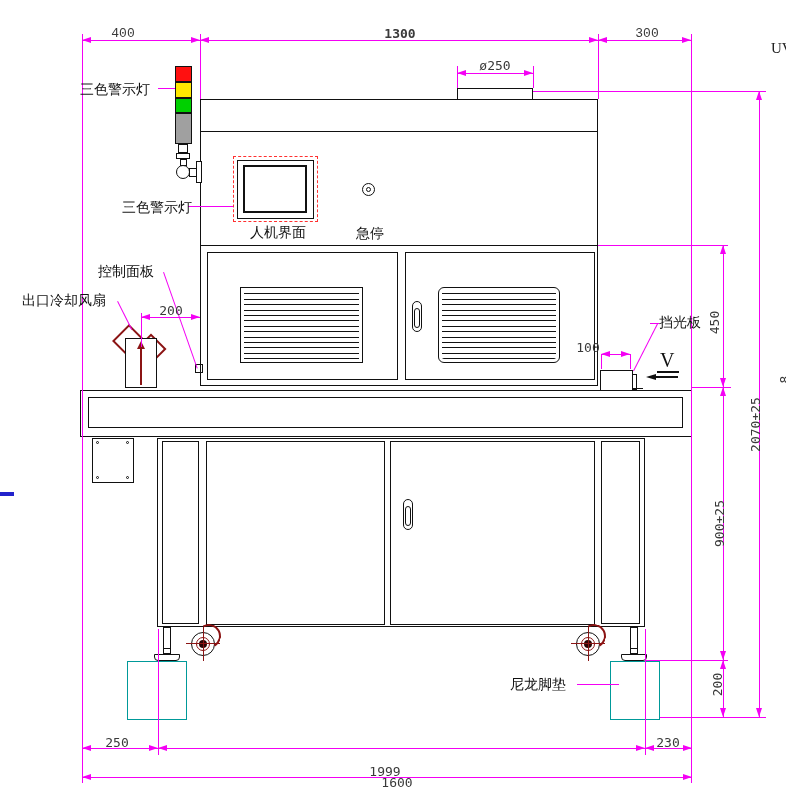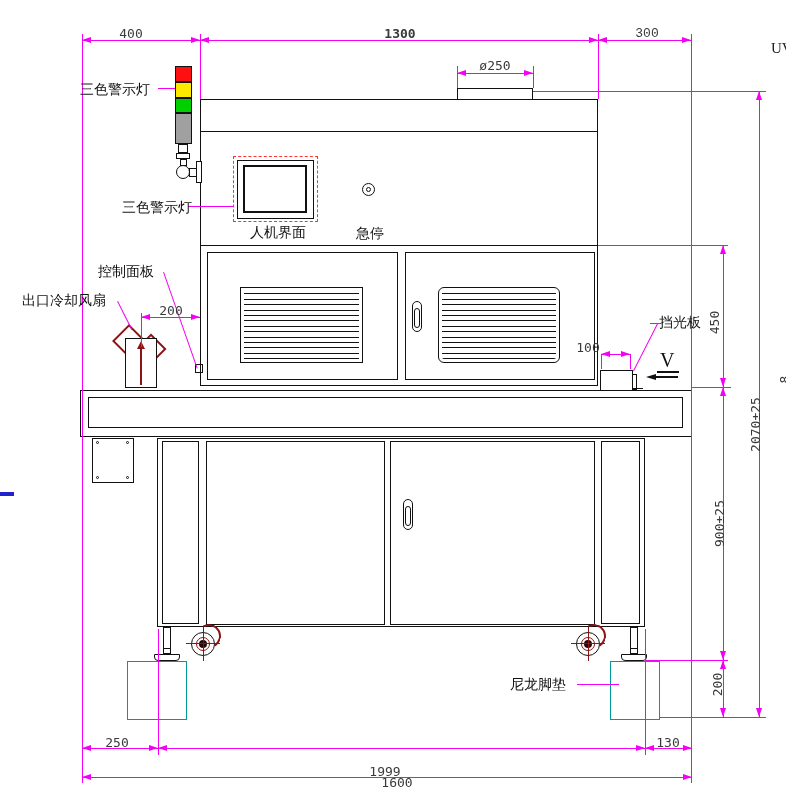--- a/index.html
+++ b/index.html
@@ -168,33 +168,33 @@
   <div class="aR" style="left:683px;top:774px;"></div>
   <div class="aU" style="left:720px;top:245px;"></div>
   <div class="aD" style="left:720px;top:378px;"></div>
   <div class="aU" style="left:720px;top:387px;"></div>
   <div class="aD" style="left:720px;top:651px;"></div>
   <div class="aU" style="left:720px;top:660px;"></div>
   <div class="aD" style="left:720px;top:708px;"></div>
   <div class="aU" style="left:756px;top:91px;"></div>
   <div class="aD" style="left:756px;top:708px;"></div>
 
-  <div class="dt" style="left:106px;top:26px;width:50px;">400</div>
+  <div class="dt" style="left:98px;top:26px;width:50px;font-family:Liberation Mono, monospace;">400</div>
   <div class="dt" style="left:375px;top:26px;width:50px;font-weight:bold;">1300</div>
   <div class="dt" style="left:622px;top:26px;width:50px;font-family:Liberation Mono, monospace;">300</div>
   <div class="dt" style="left:470px;top:58px;width:50px;">ø250</div>
   <div class="dt" style="left:153px;top:303px;width:36px;">200</div>
   <div class="dt" style="left:571px;top:340px;width:34px;">100</div>
   <div class="dt vt" style="left:694px;top:315px;width:40px;">450</div>
   <div class="dt vt" style="left:687px;top:516px;width:64px;">900±25</div>
   <div class="dt vt" style="left:697px;top:677px;width:40px;">200</div>
   <div class="dt vt" style="left:719px;top:417px;width:72px;">2070±25</div>
   <div class="dt" style="left:100px;top:735px;width:34px;">250</div>
   <div class="dt" style="left:376px;top:735px;width:42px;margin-top:40px;">1600</div>
-  <div class="dt" style="left:651px;top:735px;width:34px;">130</div>
+  <div class="dt" style="left:651px;top:735px;width:34px;">230</div>
   <div class="dt" style="left:362px;top:764px;width:46px;">1999</div>
 
   <div class="lb" style="left:80px;top:81px;">三色警示灯</div>
   <div class="lb" style="left:122px;top:199px;">三色警示灯</div>
   <div class="lb" style="left:250px;top:224px;">人机界面</div>
   <div class="lb" style="left:356px;top:225px;">急停</div>
   <div class="lb" style="left:98px;top:263px;">控制面板</div>
   <div class="lb" style="left:22px;top:292px;">出口冷却风扇</div>
   <div class="lb" style="left:659px;top:314px;">挡光板</div>
   <div class="lb" style="left:510px;top:676px;">尼龙脚垫</div>

